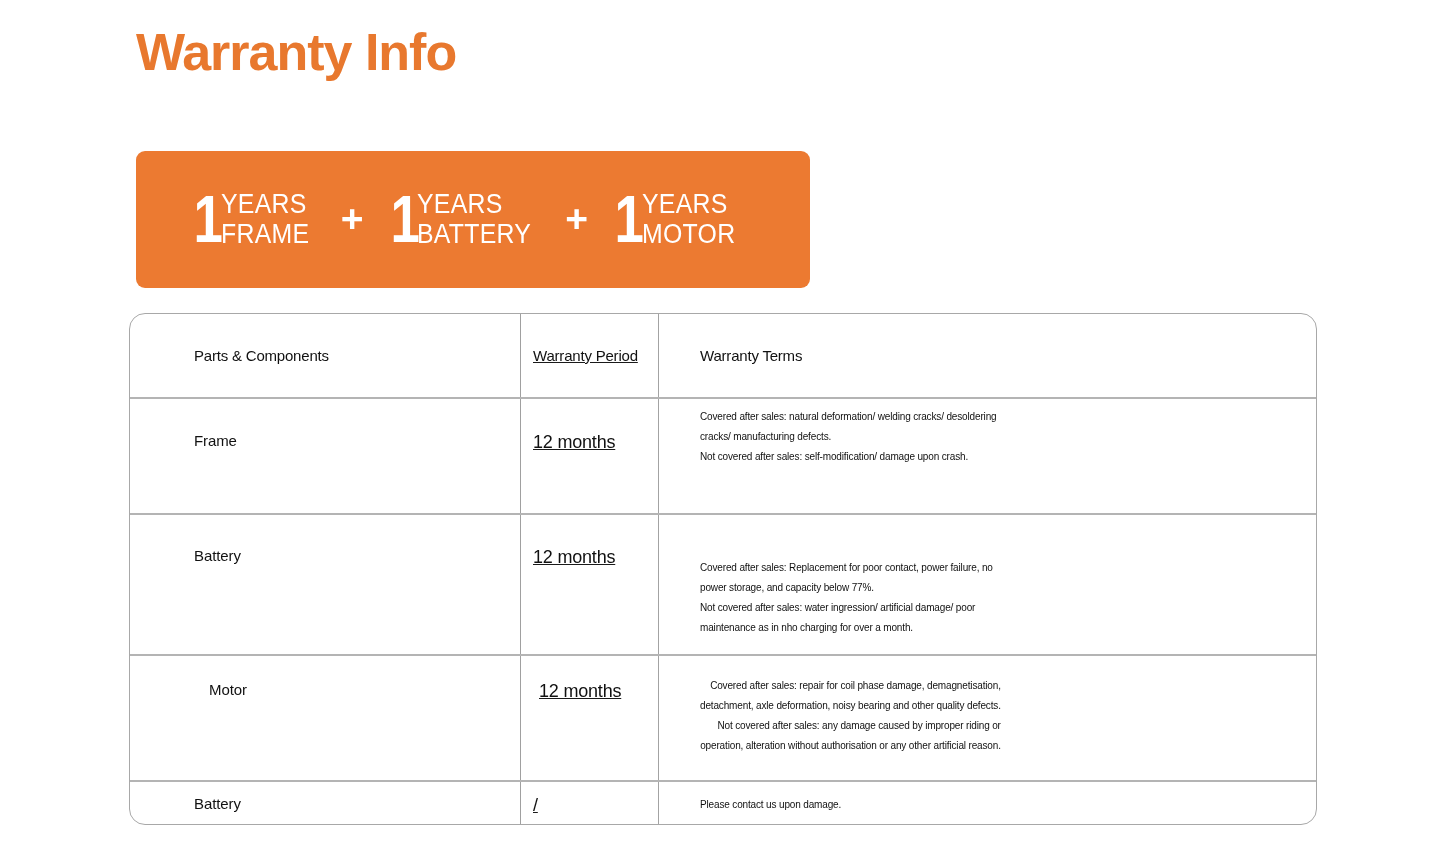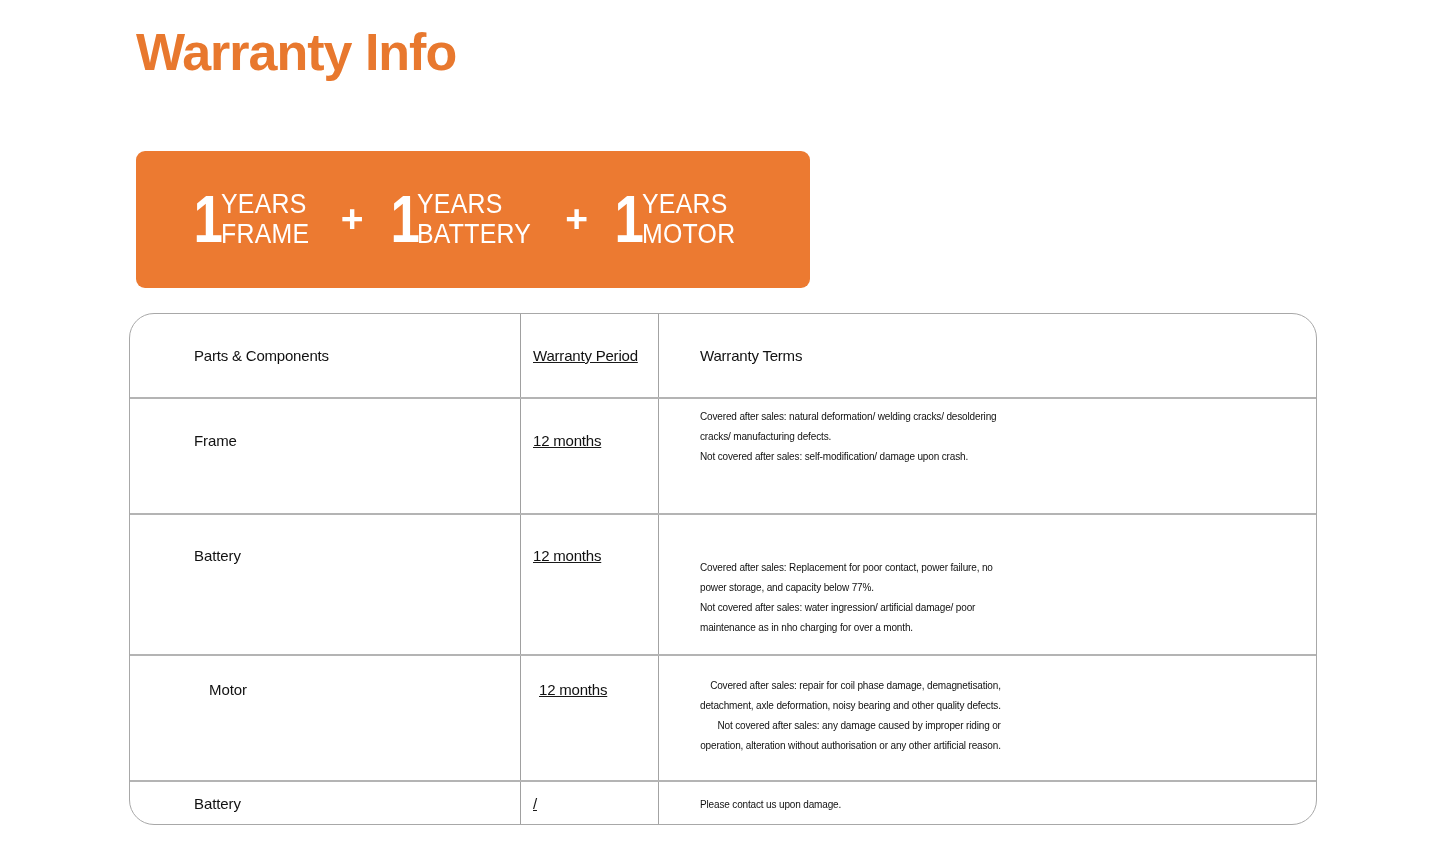--- a/index.html
+++ b/index.html
@@ -78,21 +78,21 @@
     padding-bottom: 3px;
   }
 
   
   .warranty-table {
     position: absolute;
     left: 129px;
     top: 313px;
     width: 1188px;
     border: 1px solid #a8a8a8;
-    border-radius: 25px;
+    border-radius: 16px;
     box-sizing: border-box;
     background: #ffffff;
   }
   .trow {
     display: flex;
     position: relative;
     box-sizing: border-box;
   }
   .trow + .trow {
     border-top: 2px solid #b4b4b4;
@@ -147,21 +147,21 @@
     color: #111;
     letter-spacing: -0.2px;
   }
 
   .part-name {
     font-size: 15px;
     color: #111;
     letter-spacing: -0.1px;
   }
   .period-val {
-    font-size: 15px;
+    font-size: 18px;
     color: #111;
     letter-spacing: -0.2px;
   }
   .terms-text {
     font-size: 10px;
     line-height: 20px;
     color: #111;
     letter-spacing: -0.15px;
     white-space: pre-line;
   }

